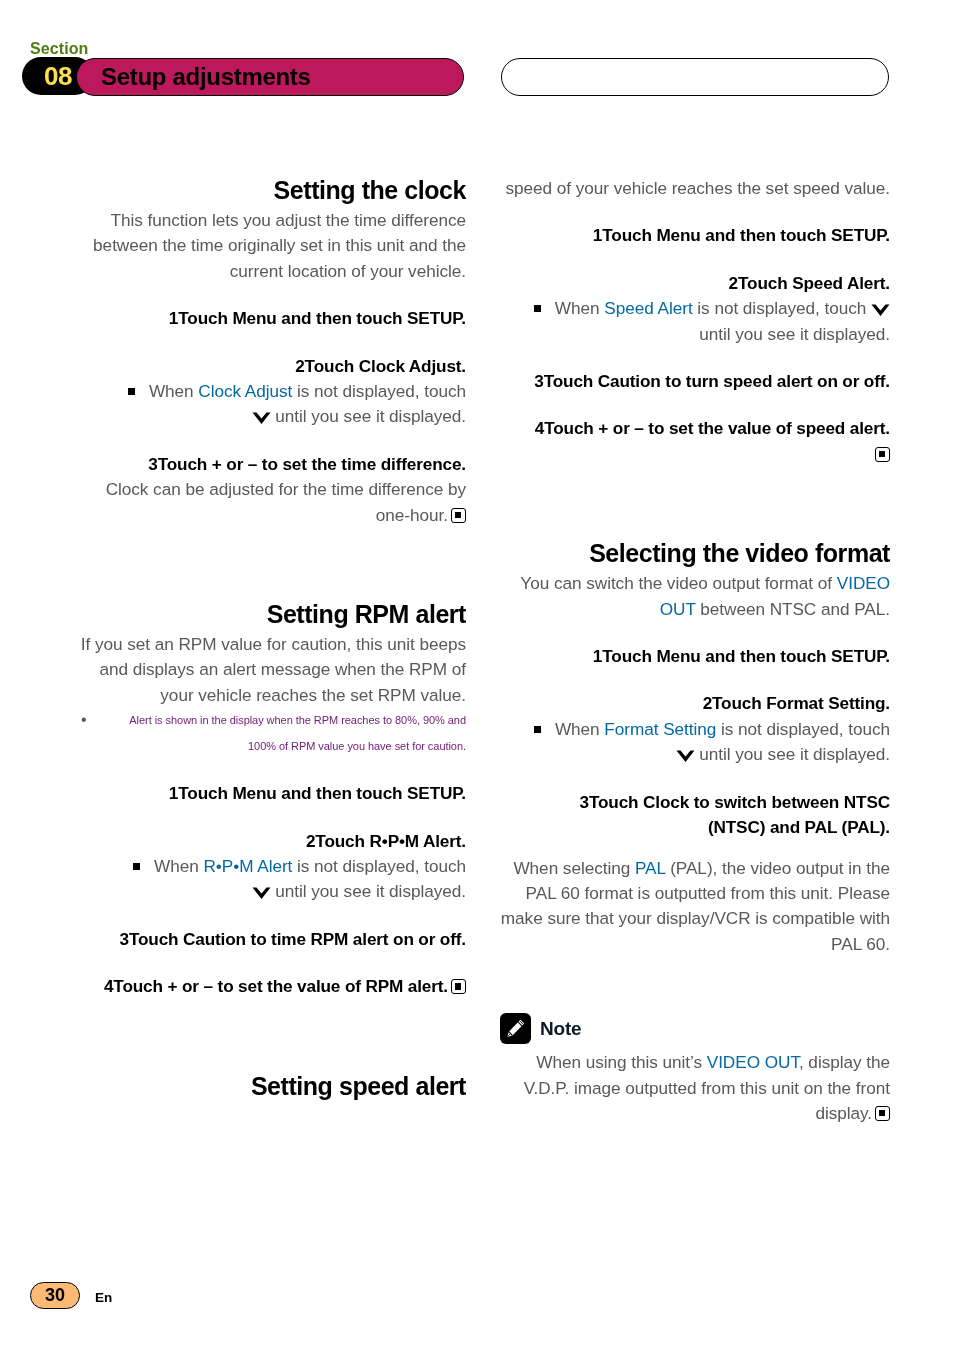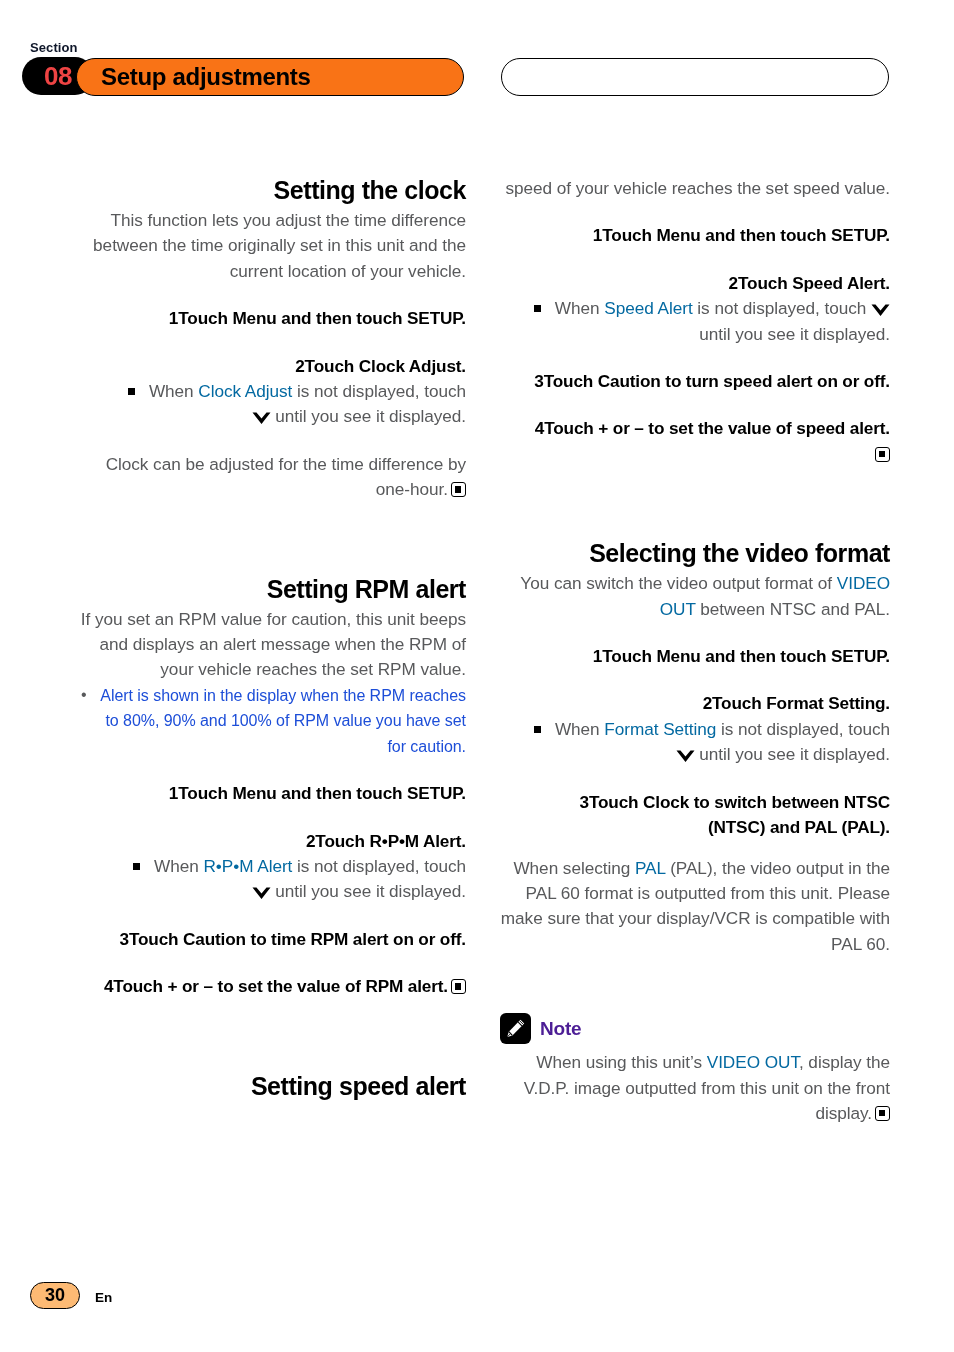--- a/index.html
+++ b/index.html
@@ -20,49 +20,49 @@
   #header {
     position: absolute;
     left: 0; top: 0;
     width: 954px;
     height: 120px;
   }
   .section-word {
     position: absolute;
     left: 30px;
     top: 40px;
-    font-size: 13px;
+    font-size: 16px;
     font-weight: bold;
     letter-spacing: 0.1px;
-    color: #0f172a;
+    color: #4d7c0f;
   }
   .section-badge {
     position: absolute;
     left: 22px;
     top: 57px;
     width: 72px;
     height: 38px;
     background: #000;
     border-radius: 19px;
-    color: #ef4444;
+    color: #fde047;
     font-size: 26px;
     font-weight: bold;
     line-height: 38px;
     text-align: center;
     letter-spacing: -0.5px;
   }
   .title-pill {
     position: absolute;
     left: 76px;
     top: 58px;
     width: 388px;
     height: 38px;
     border: 1.6px solid #000;
     border-radius: 19px;
-    background: #f97316;
+    background: #be185d;
     box-sizing: border-box;
   }
   .title-pill .title-text {
     position: absolute;
     left: 24px;
     top: 4px;
     font-size: 24px;
     font-weight: bold;
     letter-spacing: -0.3px;
     white-space: nowrap;
@@ -137,23 +137,23 @@
     margin-right: 14px;
   }
   .dot-list {
     margin: 0;
     padding: 0;
     list-style: none;
   }
   .dot-list li {
     position: relative;
     padding-left: 23px;
-    font-size: 16px;
+    font-size: 11px;
     line-height: 25.4px;
-    color: #1d4ed8;
+    color: #701a75;
     letter-spacing: -0.05px;
   }
   .dot-list li:before {
     content: "\2022";
     position: absolute;
     left: 5px;
     top: -1px;
     font-size: 16px;
     color: #58595b;
   }
@@ -207,21 +207,21 @@
   }
   .note-icon svg {
     position: absolute;
     left: 5px;
     top: 5px;
   }
   .note-label {
     font-size: 19px;
     font-weight: bold;
     letter-spacing: -0.2px;
-    color: #4c1d95;
+    color: #0f172a;
   }
 
   
   #footer {
     position: absolute;
     left: 0;
     top: 1282px;
     width: 954px;
     height: 50px;
   }
@@ -278,20 +278,23 @@
   <p class="sub">
     <span class="sq-bullet"></span><span>When </span><b>Clock Adjust</b><span> is not displayed, touch</span><br>
     <span class="chev">
       <svg width="19" height="13" viewBox="0 0 19 13">
           <path d="M0.5 0.5 L9.5 12 L18.5 0.5 L14.5 0.5 L9.5 6.6 L4.5 0.5 Z" fill="#000"></path>
         </svg>
     </span><span> until you see it displayed.</span>
   </p>
 
   <div class="gap-m"></div>
+  <p class="step">
+    <span class="num">3</span><span>Touch + or – to set the time difference.</span>
+  </p>
   <p class="body-text" style="margin-top:0">
     <span>Clock can be adjusted for the time difference by one-hour.</span><span class="endmark"></span>
   </p>
 
   <div class="gap-xl"></div>
 
   <h2 class="sec-heading">Setting RPM alert</h2>
   <p class="body-text">If you set an RPM value for caution, this unit beeps and displays an alert message when the RPM of your vehicle reaches the set RPM value.</p>
   <ul class="dot-list">
     <li>Alert is shown in the display when the RPM reaches to 80%, 90% and 100% of RPM value you have set for caution.</li>

